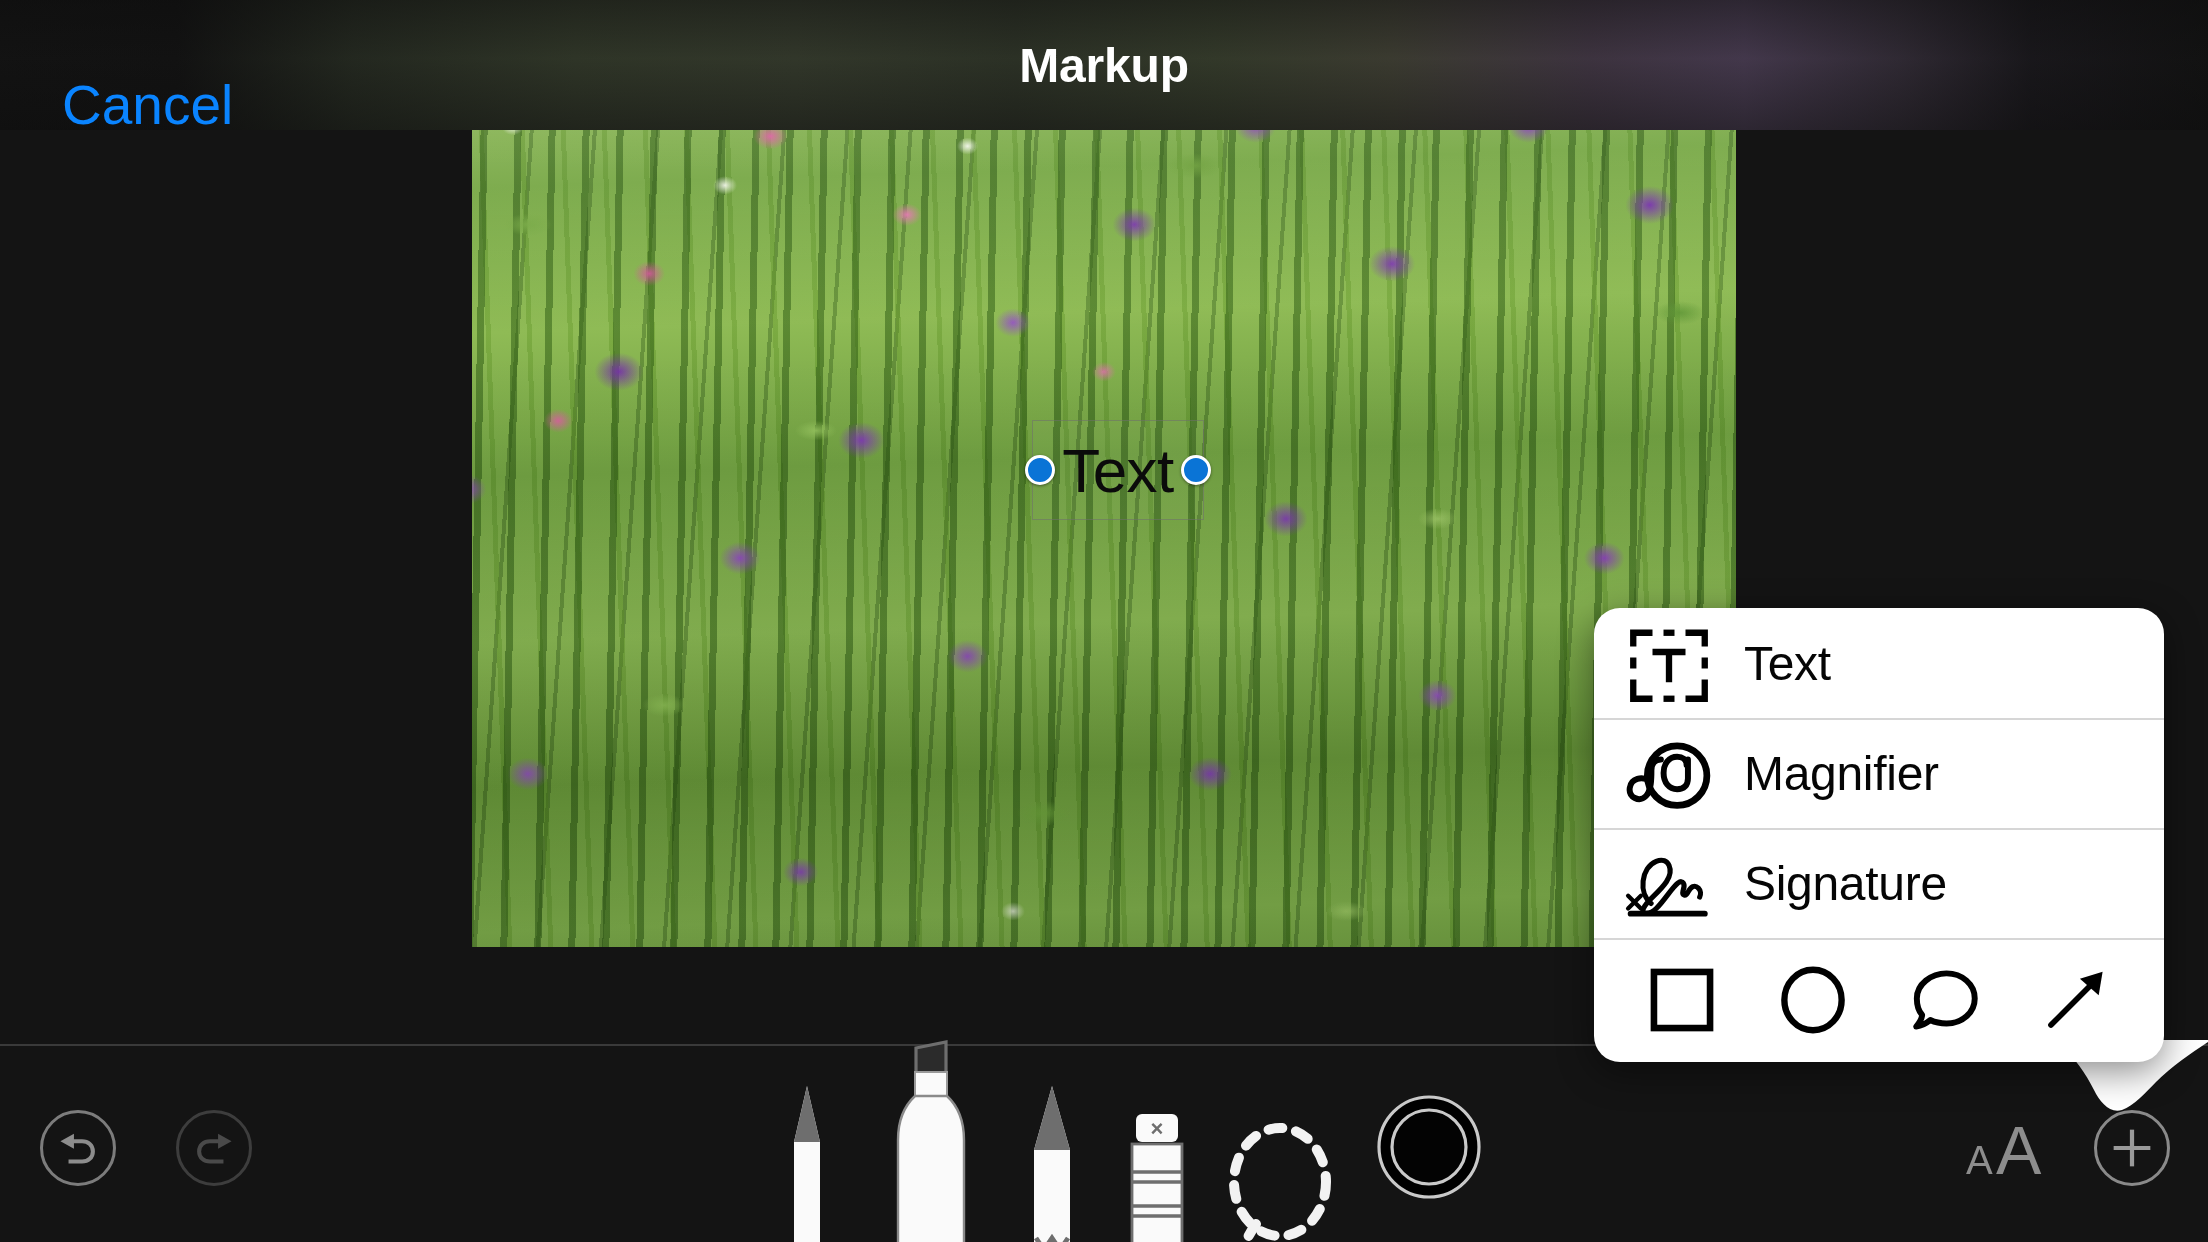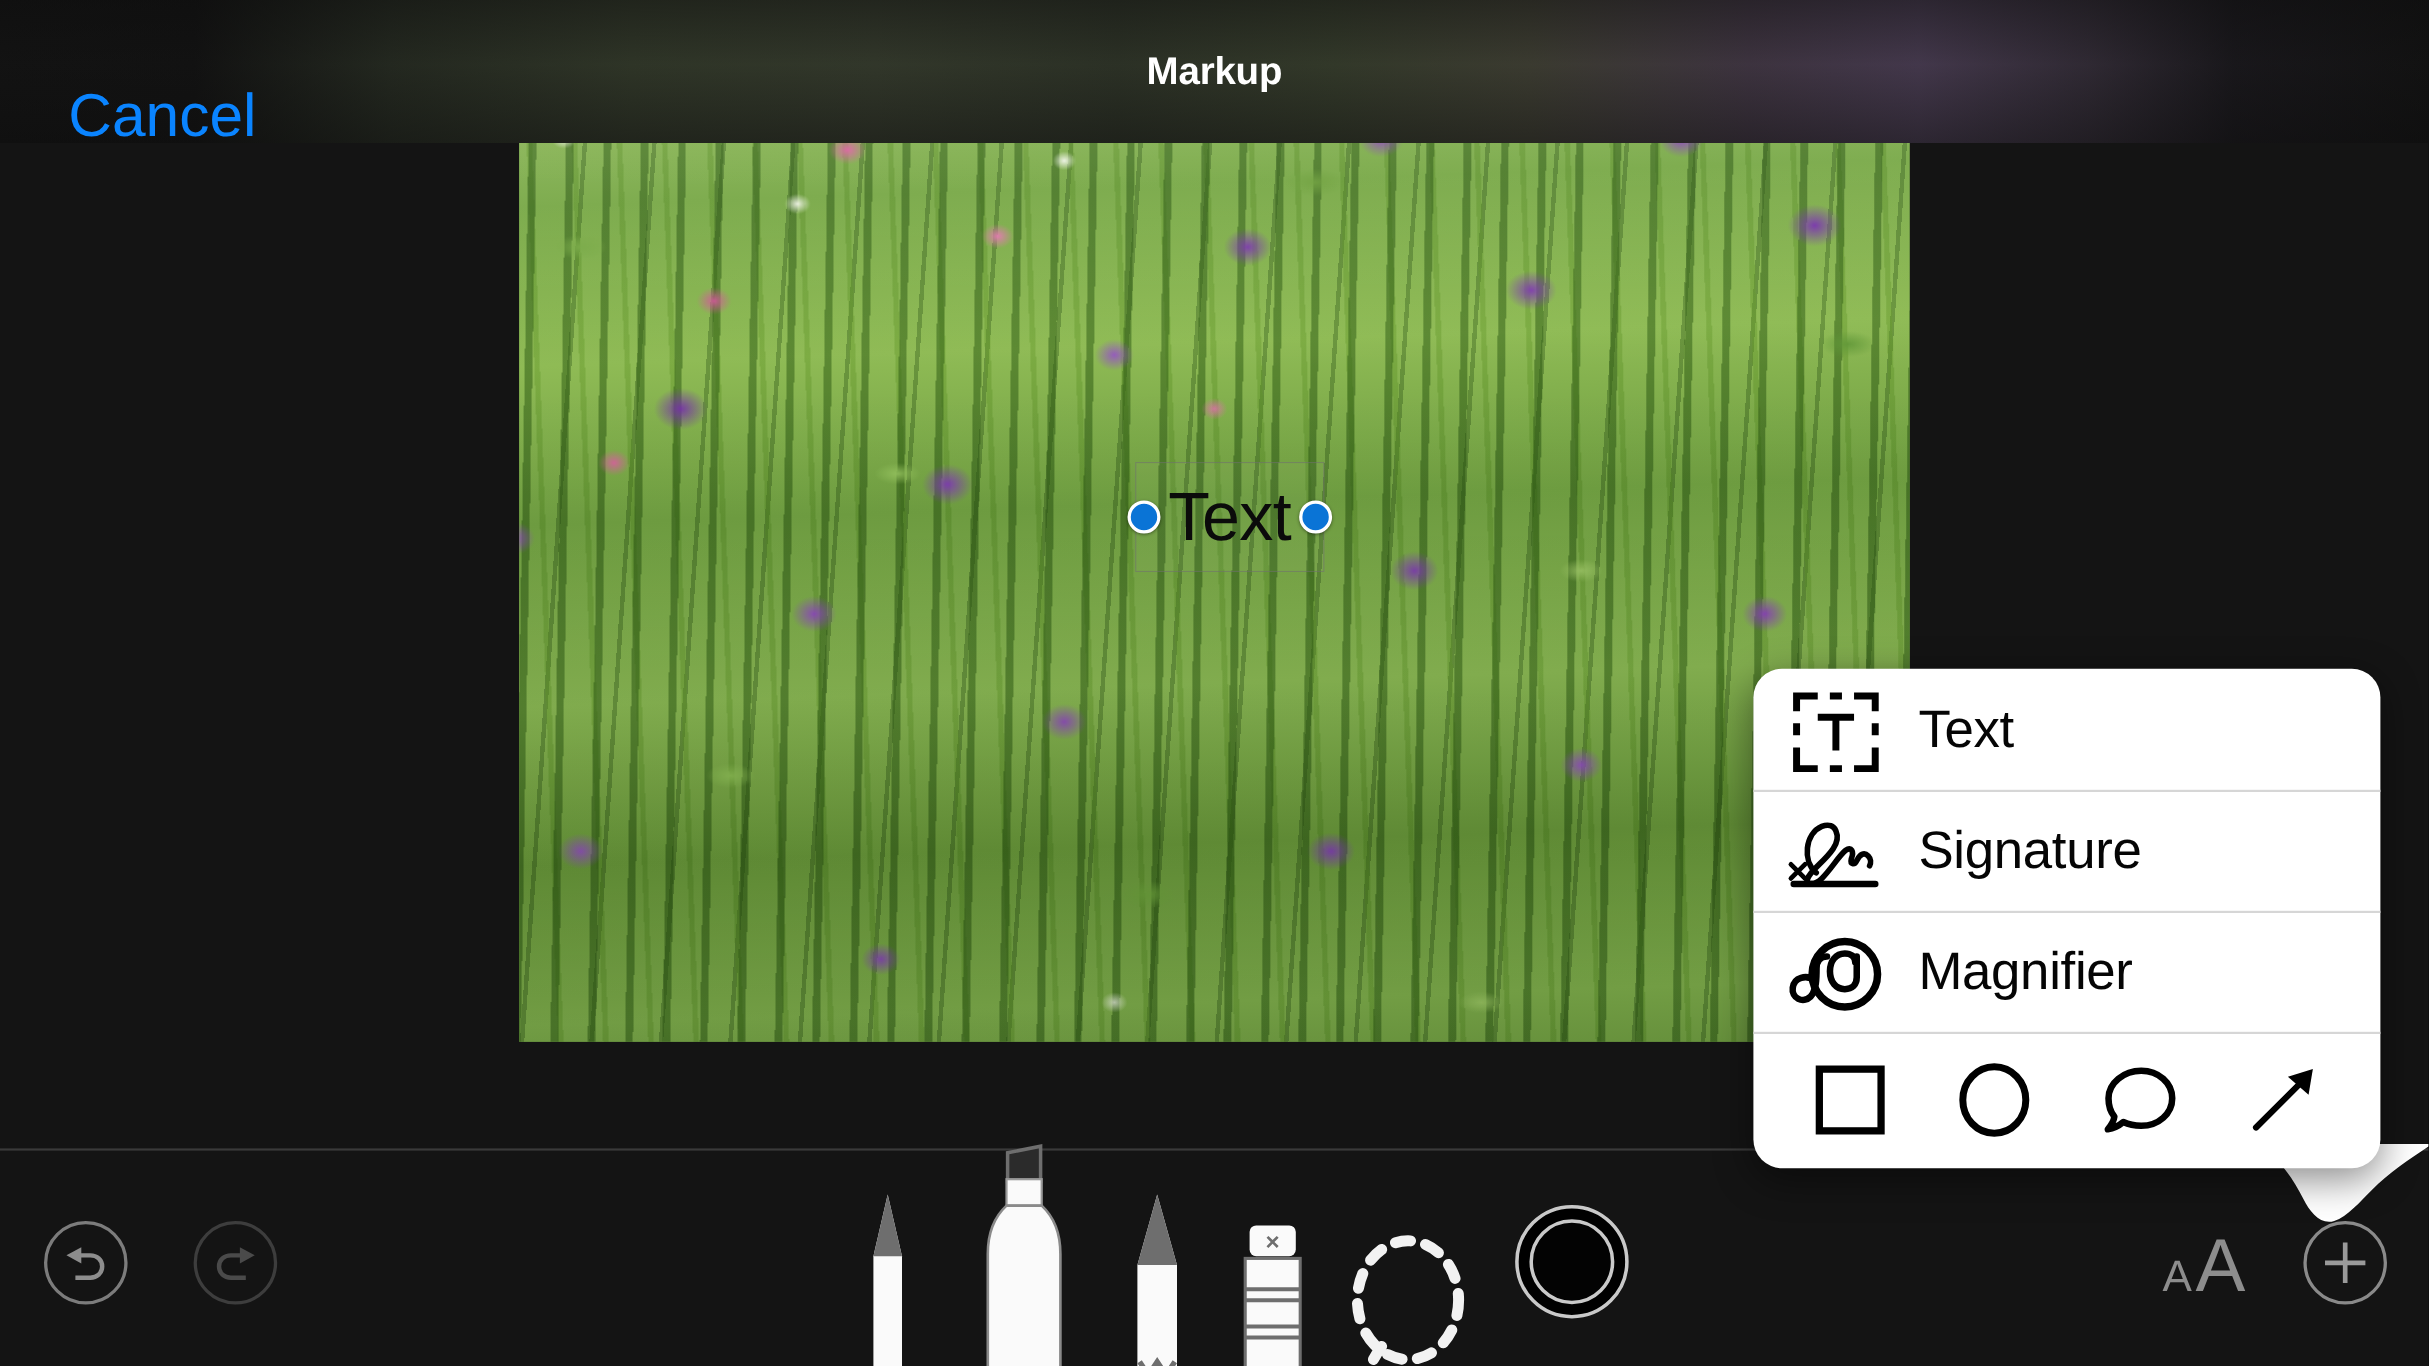--- a/index.html
+++ b/index.html
@@ -50,21 +50,21 @@
     z-index: 2;
     cursor: pointer;
     background: none; border: none;
     font-family: "Liberation Sans", sans-serif;
   }
   #cancel-btn { left: 62px; font-weight: 400; margin-top: 40px; }
   #done-btn  { right: 62px; font-weight: 700; }
   #nav-title {
     position: absolute; top: 0; left: 0; width: 2208px; height: 130px;
     display: flex; align-items: center; justify-content: center;
-    font-size: 35px; font-weight: 700; color: #ffffff;
+    font-size: 48px; font-weight: 700; color: #ffffff;
     z-index: 2;
     letter-spacing: -0.2px;
   }
 
   
   #canvas-area {
     position: absolute; left: 0; top: 130px;
     width: 2208px; height: 914px;
     background: #141414;
     overflow: hidden;
@@ -340,48 +340,48 @@
             <path d="M20 24 H44"></path>
             <path d="M32 24 V46"></path>
           </g>
         </svg>
       </div>
       <div class="lbl">Text</div>
     </div>
 
     <div class="popup-row">
       <div class="ic">
+        <svg width="92" height="88" viewBox="0 0 68 64">
+          <g fill="none" stroke="#000" stroke-width="4.4" stroke-linecap="round">
+
+            <path d="M20 38 C14 34 6 36 5 43 C4 50 12 54 17 49 C21 45 21 36 21 30 C21 24 24 22 28 22"></path>
+
+            <circle cx="40" cy="34" r="22" stroke-width="5"></circle>
+
+            <path d="M47 26 C47 22 44 20 40 20 C34 20 30 25 30 32 C30 39 34 44 40 44 C45 44 48 41 48 36 V22"></path>
+          </g>
+        </svg>
+      </div>
+      <div class="lbl">Magnifier</div>
+    </div>
+
+    <div class="popup-row">
+      <div class="ic">
         <svg width="92" height="88" viewBox="0 0 72 60">
           <g fill="none" stroke="#000" stroke-width="4" stroke-linecap="round" stroke-linejoin="round">
 
             <path d="M22 46 C12 38 14 18 26 13 C36 9 40 20 34 29 C28 38 18 44 16 50 C14 55 21 55 26 50 C33 43 38 34 43 30 C47 27 49 31 47 36 C46 40 49 41 51 37 C53 33 56 31 59 34 C61 36 61 39 60 41"></path>
 
             <path d="M4 40 L14 50 M14 40 L4 50" stroke-width="3.4"></path>
 
             <path d="M6 54 H64" stroke-width="4.6"></path>
           </g>
         </svg>
       </div>
       <div class="lbl">Signature</div>
-    </div>
-
-    <div class="popup-row">
-      <div class="ic">
-        <svg width="92" height="88" viewBox="0 0 68 64">
-          <g fill="none" stroke="#000" stroke-width="4.4" stroke-linecap="round">
-
-            <path d="M20 38 C14 34 6 36 5 43 C4 50 12 54 17 49 C21 45 21 36 21 30 C21 24 24 22 28 22"></path>
-
-            <circle cx="40" cy="34" r="22" stroke-width="5"></circle>
-
-            <path d="M47 26 C47 22 44 20 40 20 C34 20 30 25 30 32 C30 39 34 44 40 44 C45 44 48 41 48 36 V22"></path>
-          </g>
-        </svg>
-      </div>
-      <div class="lbl">Magnifier</div>
     </div>
 
     <div id="popup-shapes-row">
       <div class="shape-btn">
         <svg width="66" height="66" viewBox="0 0 40 40">
           <rect x="3" y="3" width="34" height="34" fill="none" stroke="#000" stroke-width="4"></rect>
         </svg>
       </div>
       <div class="shape-btn">
         <svg width="70" height="70" viewBox="0 0 44 44">

